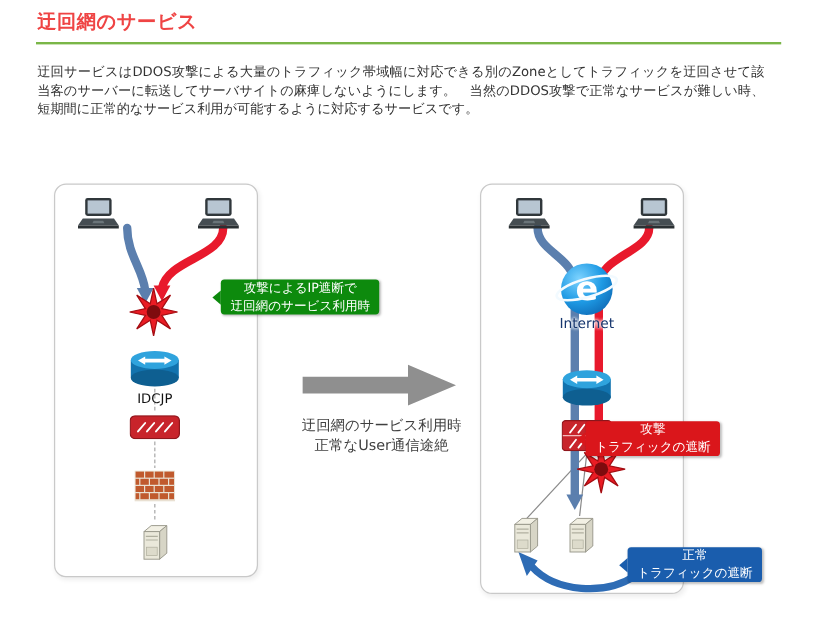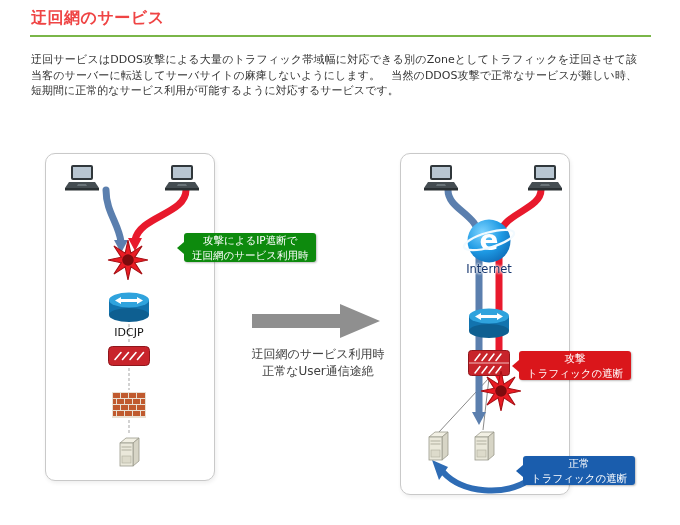--- a/index.html
+++ b/index.html
@@ -239,21 +239,21 @@
           <polygon points="3,7 9,2 22,2 16,7" fill="#f2f0e4" stroke="#9a998c" stroke-width="0.8"></polygon>
           <polygon points="16,7 22,2 22,25 16,30" fill="#d7d5c6" stroke="#9a998c" stroke-width="0.8"></polygon>
           <rect x="3" y="7" width="13" height="23" fill="#eae8da" stroke="#9a998c" stroke-width="0.8"></rect>
           <line x1="4.5" y1="11" x2="14.5" y2="11" stroke="#b0af9f"></line>
           <line x1="4.5" y1="14" x2="14.5" y2="14" stroke="#b0af9f"></line>
           <rect x="5" y="20" width="9" height="7" fill="#dddbcb" stroke="#b0af9f" stroke-width="0.6"></rect>
         </svg>
     </div>
   </div>
 
-  <div class="callout callout-red" style="left:519px;top:351px">
+  <div class="callout callout-red" style="left:488px;top:351px">
     <span class="cl">攻撃</span>
     <span class="cl">トラフィックの遮断</span>
   </div>
 
   <div class="callout callout-blue" style="left:523px;top:456px">
     <span class="cl">正常</span>
     <span class="cl">トラフィックの遮断</span>
   </div>
 
 </div>

